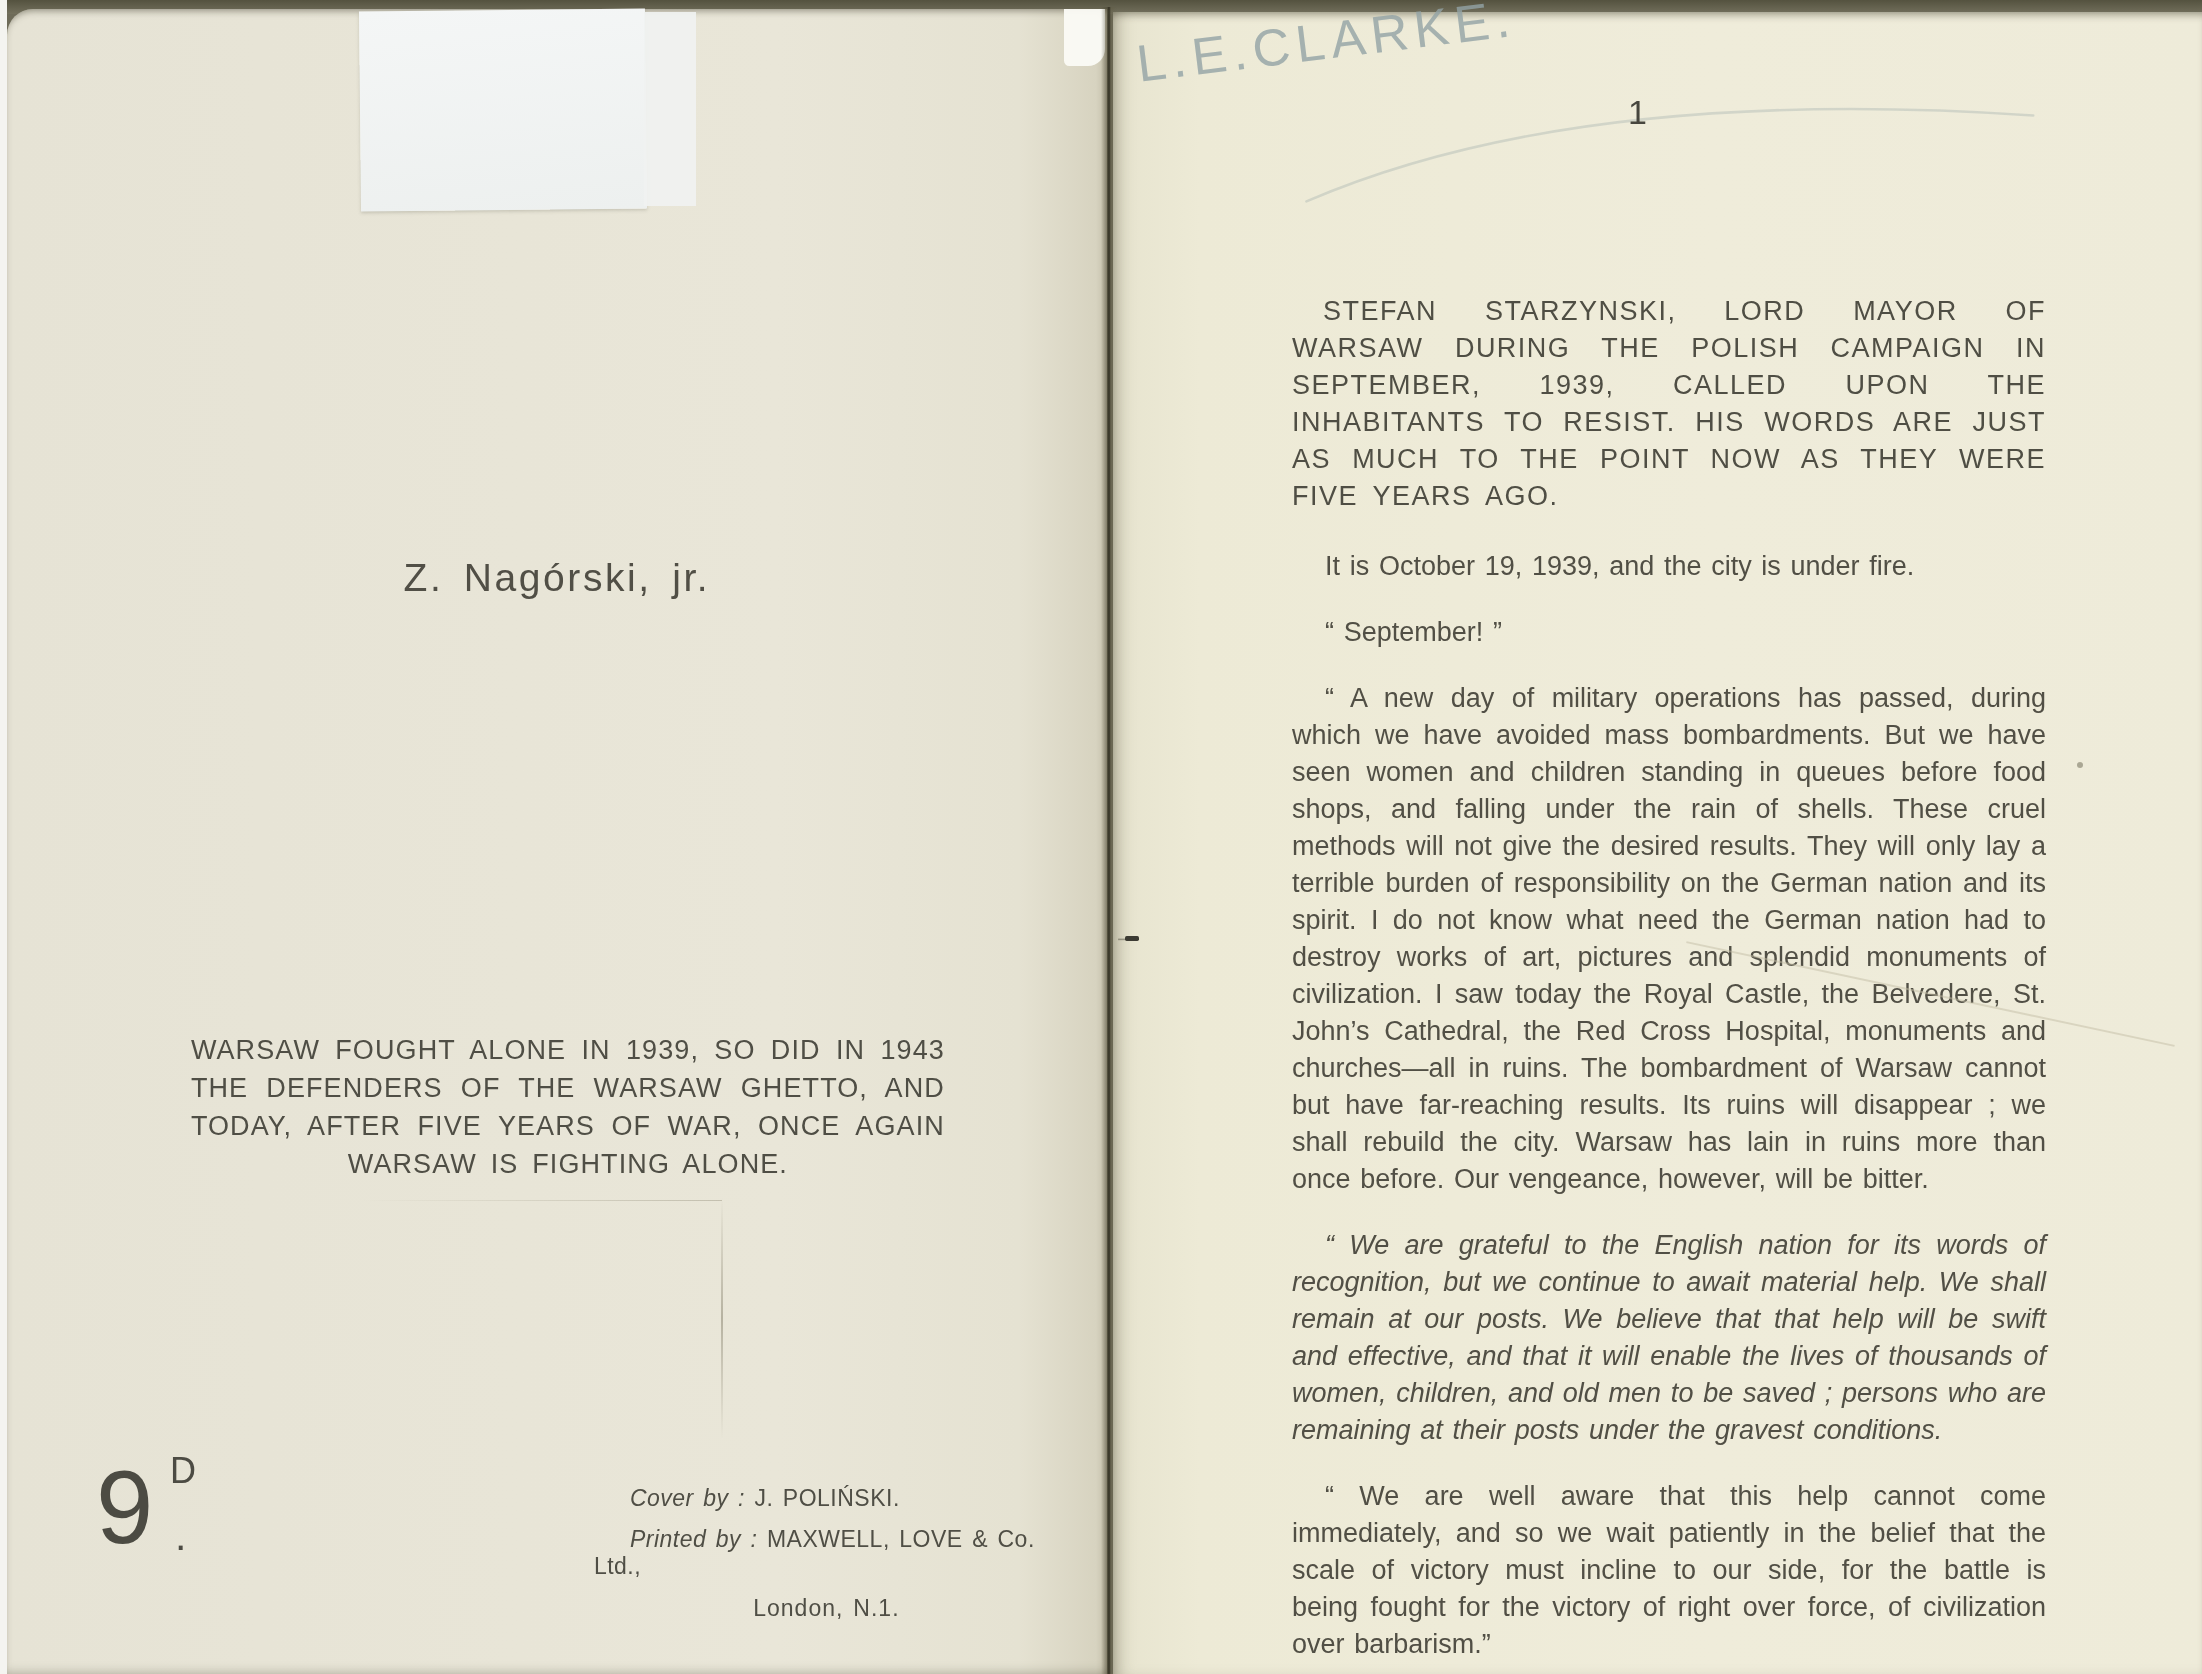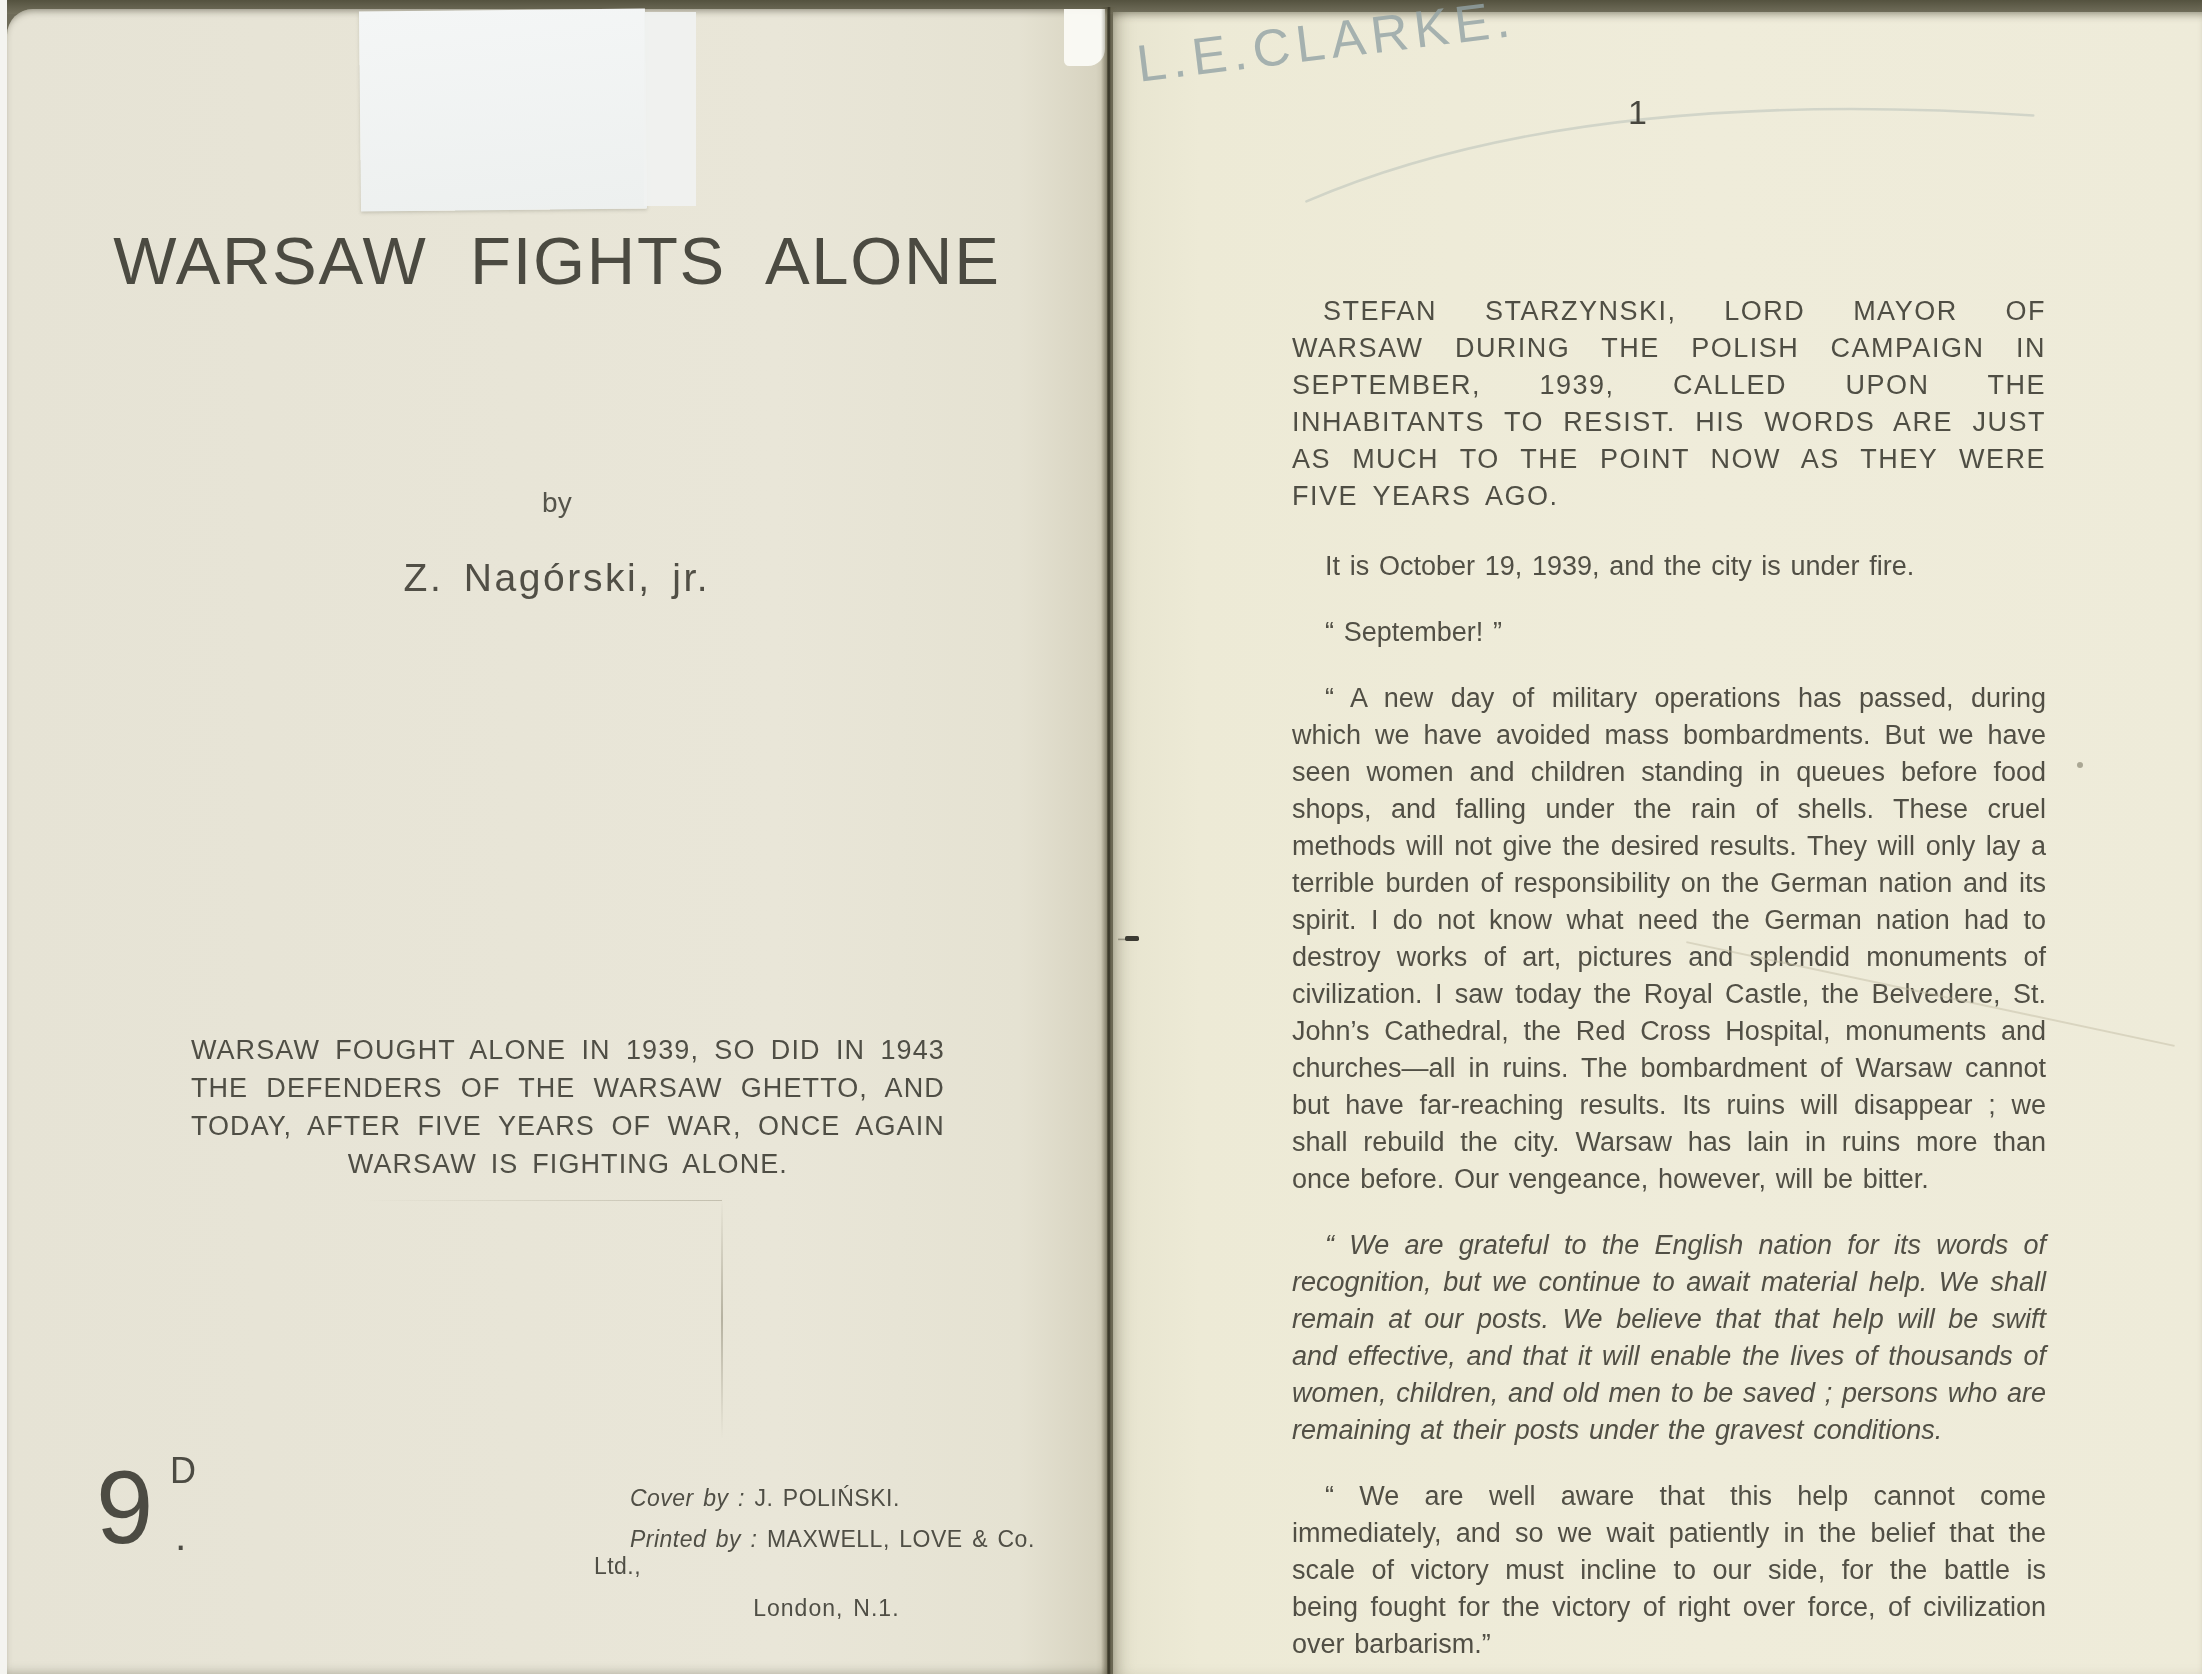--- a/index.html
+++ b/index.html
@@ -101,22 +101,20 @@
 
 <div class="scan">
 
   <div class="edge-top"></div>
   <div class="edge-left"></div>
 
   <div class="page-left">
     <div class="label-patch"></div>
     <div class="label-flap"></div>
 
-    <h1 class="title">WARSAW FIGHTS ALONE</h1>
-    <div class="byline">by</div>
     <div class="author">Z. Nagórski, jr.</div>
 
     <div class="epigraph">WARSAW FOUGHT ALONE IN 1939, SO DID IN 1943 THE DEFENDERS OF THE WARSAW GHETTO, AND TODAY, AFTER FIVE YEARS OF WAR, ONCE AGAIN WARSAW IS FIGHTING ALONE.</div>
 
     <div class="price">
       <span class="price-num">9</span>
       <span class="price-sup">D</span>
       <span class="price-dot">.</span>
     </div>
 

